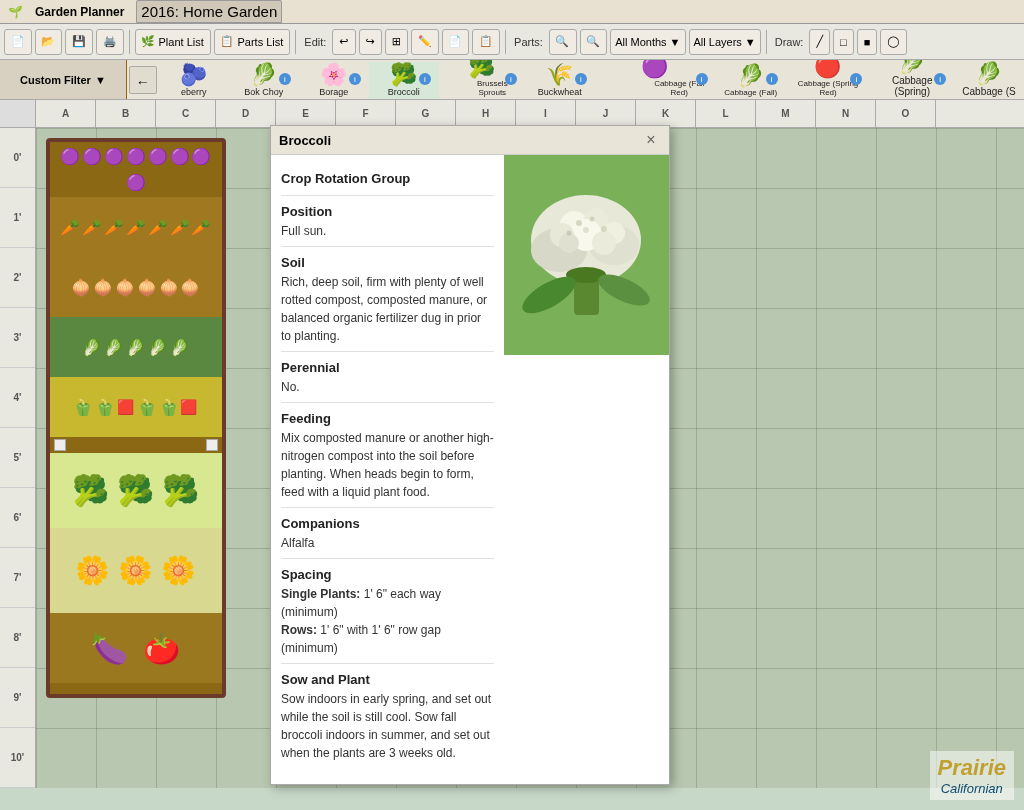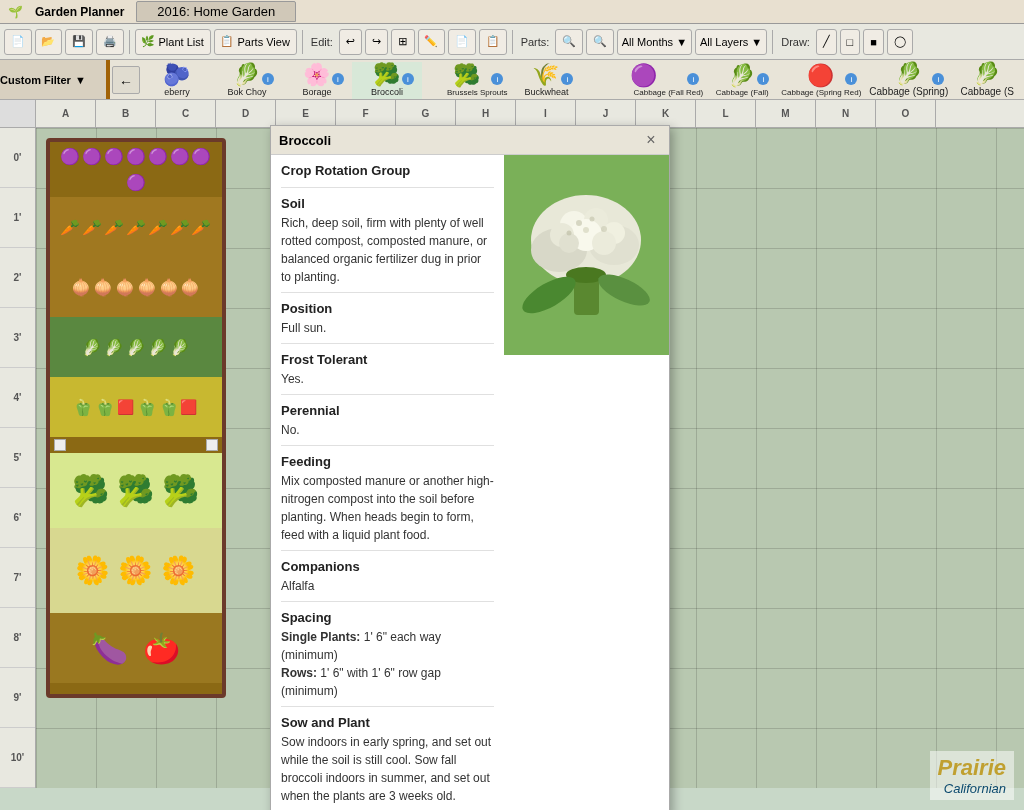--- a/index.html
+++ b/index.html
@@ -3,21 +3,21 @@
   <meta charset="utf-8">
   <style>
     * { box-sizing: border-box; margin: 0; padding: 0; }
     body { font-family: Arial, sans-serif; font-size: 12px; background: #c8d8c8; overflow: hidden; width: 1024px; height: 810px; }
 
     
     #title-bar {
       display: flex; align-items: center; background: #e8e0d0; height: 24px;
       border-bottom: 1px solid #999; padding: 0 8px; gap: 12px;
     }
-    #title-bar .tab { background: #d0c8b8; border: 1px solid #999; padding: 2px 20px; font-size: 13px; border-radius: 2px 2px 0 0; }
+    #title-bar .tab { background: #d0c8b8; border: 1px solid #999; padding: 2px 4px; font-size: 15px; border-radius: 2px 2px 0 0; }
 
     
     #toolbar {
       display: flex; align-items: center; background: #e8e8e0; height: 36px;
       border-bottom: 1px solid #aaa; padding: 0 4px; gap: 3px; flex-wrap: nowrap;
     }
     .tool-btn {
       background: #f0ece4; border: 1px solid #aaa; border-radius: 3px;
       padding: 2px 6px; font-size: 11px; cursor: pointer; height: 26px;
       display: flex; align-items: center; gap: 3px; white-space: nowrap;
@@ -28,21 +28,21 @@
       background: #f0ece4; border: 1px solid #aaa; border-radius: 3px;
       padding: 2px 4px; font-size: 11px; height: 26px; display: flex; align-items: center; gap: 3px;
     }
 
     
     #plant-strip {
       display: flex; align-items: center; background: #e8e4d8; height: 40px;
       border-bottom: 1px solid #aaa; overflow: hidden; position: relative;
     }
     .plant-strip-filter {
-      background: #d8d0c0; border-right: 4px solid #a16207; padding: 0 0;
+      background: #d8d0c0; border-right: 1px solid #a16207; padding: 0 20px;
       height: 100%; display: flex; align-items: center; font-size: 11px; gap: 4px;
       min-width: 110px; font-weight: bold;
     }
     .plant-nav-btn {
       background: #e0dcd0; border: 1px solid #aaa; border-radius: 2px;
       width: 28px; height: 28px; cursor: pointer; display: flex; align-items: center; justify-content: center;
       margin: 0 2px; font-size: 14px;
     }
     .plant-items {
       display: flex; align-items: flex-end; height: 100%; overflow: hidden; flex: 1;
@@ -125,29 +125,29 @@
       width: 165px; min-width: 165px;
     }
     #broccoli-photo {
       width: 165px; height: 200px;
       background: linear-gradient(135deg, #4a7c3f 0%, #6aab55 30%, #8dc77a 50%, #ffffff 60%, #c8e0a0 70%, #5a9940 100%);
       position: relative; overflow: hidden;
     }
 
     .info-section { margin-bottom: 8px; border-bottom: 1px solid #e0e0e0; padding-bottom: 6px; }
     .info-section:last-child { border-bottom: none; }
-    .info-heading { font-weight: bold; font-size: 13px; color: #222; margin-bottom: 3px; }
+    .info-heading { font-weight: bold; font-size: 13px; color: #222; margin-bottom: 3px; margin-top: 8px; }
     .info-highlight { background: #4CAF50; color: white; padding: 2px 6px; border-radius: 2px; font-size: 12px; display: inline-block; }
     .info-text { color: #333; line-height: 1.5; font-size: 12px; }
     .info-bold { font-weight: bold; }
 
     
     #watermark {
       position: absolute; bottom: 10px; right: 10px;
-      font-size: 11px; color: #888; font-style: italic; text-align: right;
+      font-size: 11px; color: #888; font-style: italic; text-align: center;
       background: rgba(255,255,255,0.5); padding: 4px 8px; border-radius: 0;
     }
     .watermark-large { font-size: 22px; font-weight: bold; color: #c0a030; display: block; }
     .watermark-small { font-size: 13px; color: #0c4a6e; display: block; }
   </style>
 </head>
 <body>
 
 <div id="title-bar">
   <span>🌱</span>
@@ -162,21 +162,21 @@
   <button class="tool-btn">📂</button>
   <button class="tool-btn">💾</button>
   <button class="tool-btn">🖨️</button>
   <div class="tool-separator"></div>
   <button class="tool-btn">
     <span>🌿</span>
     <span>Plant List</span>
   </button>
   <button class="tool-btn">
     <span>📋</span>
-    <span>Parts View</span>
+    <span>Parts List</span>
   </button>
   <div class="tool-separator"></div>
   <span class="tool-label">Edit:</span>
   <button class="tool-btn">↩</button>
   <button class="tool-btn">↪</button>
   <button class="tool-btn">⊞</button>
   <button class="tool-btn">✏️</button>
   <button class="tool-btn">📄</button>
   <button class="tool-btn">📋</button>
   <div class="tool-separator"></div>
@@ -380,33 +380,29 @@
     <button id="info-modal-close">×</button>
   </div>
   <div id="info-modal-body">
     <div id="info-left">
 
       <div class="info-section">
         <div class="info-heading">Crop Rotation Group</div>
       </div>
 
       <div class="info-section">
+        <div class="info-heading">Position</div>
+        <div class="info-text">Full sun.</div>
+      </div>
+
+      <div class="info-section">
         <div class="info-heading">Soil</div>
         <div class="info-text">Rich, deep soil, firm with plenty of well rotted compost, composted manure, or balanced organic fertilizer dug in prior to planting.</div>
       </div>
 
-      <div class="info-section">
-        <div class="info-heading">Position</div>
-        <div class="info-text">Full sun.</div>
-      </div>
-
-      <div class="info-section">
-        <div class="info-heading">Frost Tolerant</div>
-        <div class="info-text">Yes.</div>
-      </div>
 
       <div class="info-section">
         <div class="info-heading">Perennial</div>
         <div class="info-text">No.</div>
       </div>
 
       <div class="info-section">
         <div class="info-heading">Feeding</div>
         <div class="info-text">Mix composted manure or another high-nitrogen compost into the soil before planting. When heads begin to form, feed with a liquid plant food.</div>
       </div>

